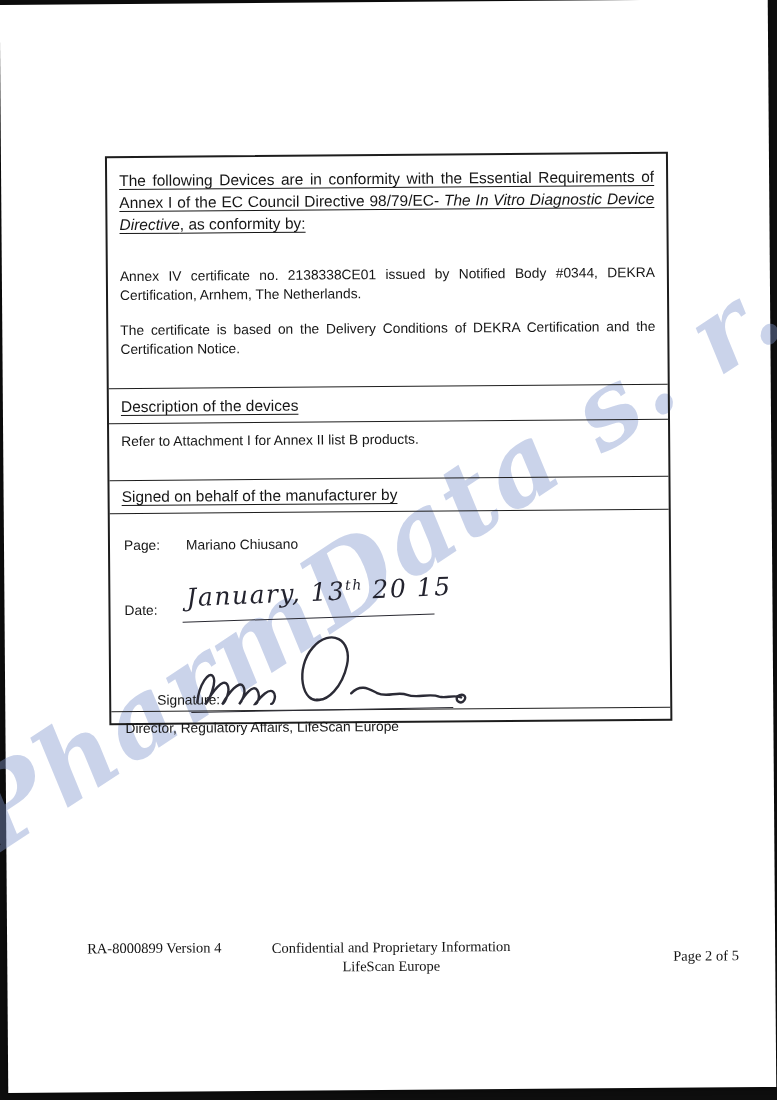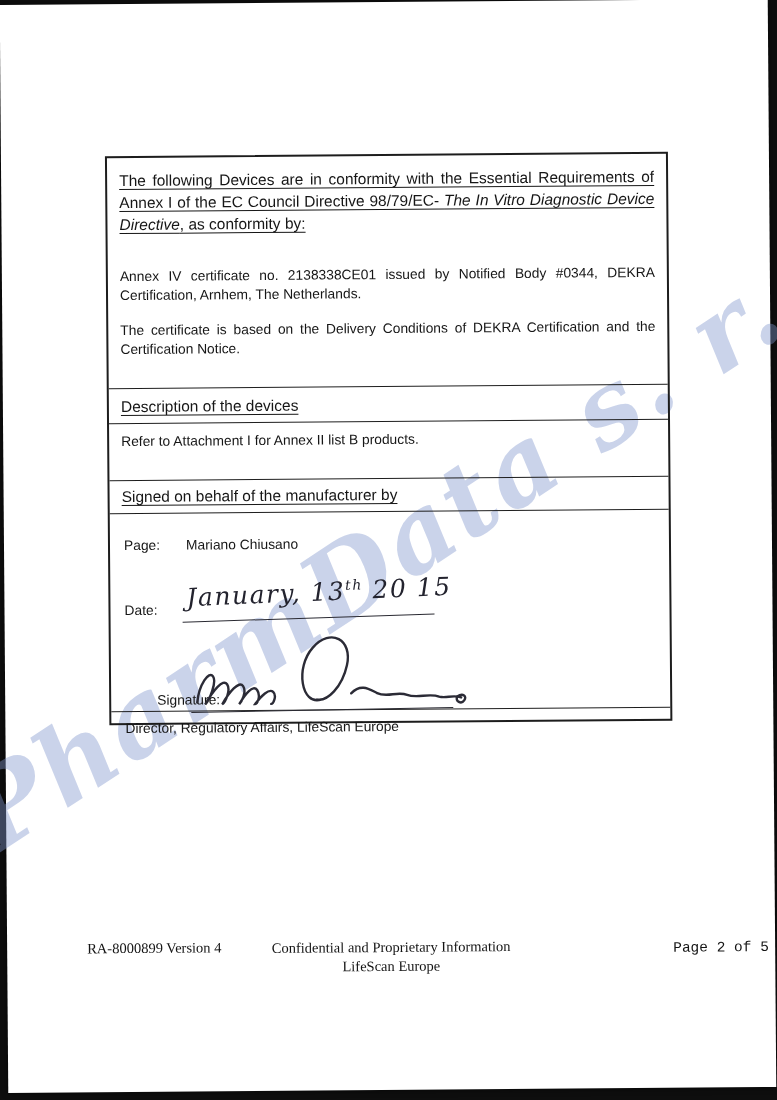--- a/index.html
+++ b/index.html
@@ -122,21 +122,21 @@
     top: -38px;
     width: 285px;
     height: 88px;
     overflow: visible;
   }
   .director-line { margin: 6px 0 0 2px; font-size: 13.8px; }
 
   .footer { position: absolute; width: 100%; top: 936px; font-family: "Liberation Serif", serif; font-size: 14.5px; color: #141414; }
   .footer-left { position: absolute; left: 80px; top: 0; }
   .footer-center { position: absolute; left: 234px; width: 300px; top: 0; text-align: center; line-height: 19px; }
-  .footer-right { position: absolute; left: 666px; top: 4px; font-family: Liberation Mono, monospace; }
+  .footer-right { position: absolute; left: 666px; top: 12px; }
 </style>
 </head>
 <body>
 
 <div class="page">
 
   <div class="watermark">PharmData s. r. o.</div>
 
   <div class="doc-table">
 

